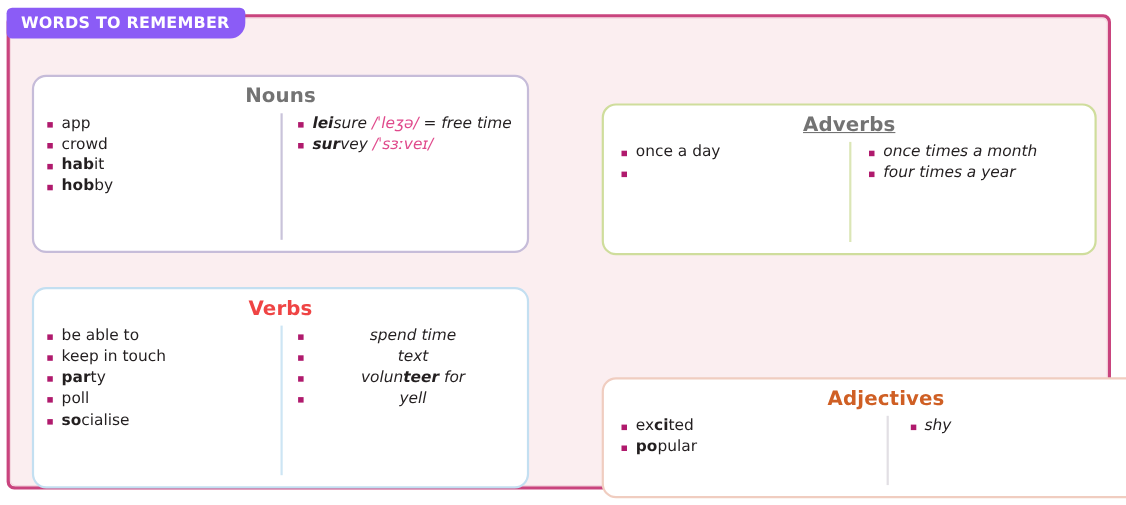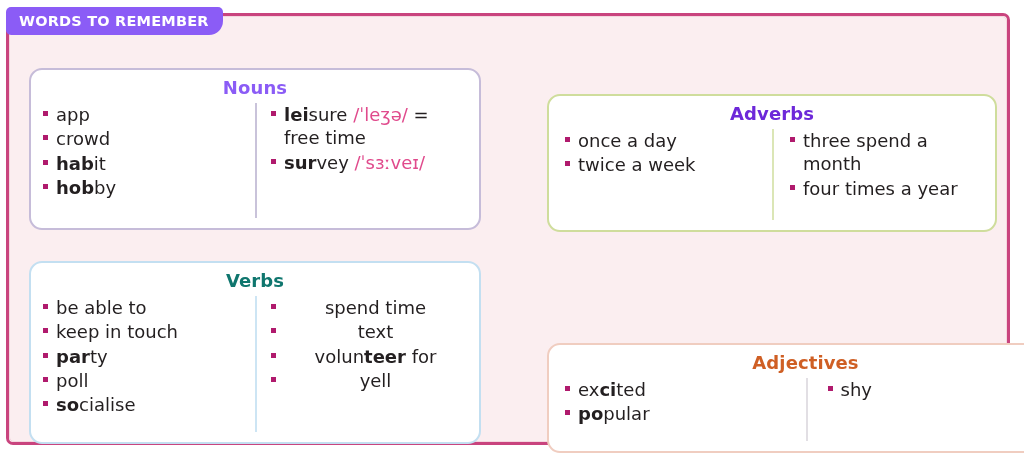--- a/index.html
+++ b/index.html
@@ -78,50 +78,50 @@
   .card-adjectives{ left: 538px; top: 279px; width: 517px; height: 110px; border-color: #f0cdc0; margin-top: 48px; }
 
   .card-title {
     text-align: center;
     font-size: 18px;
     font-weight: bold;
     line-height: 1.05;
     margin-bottom: 5px;
     letter-spacing: 0.1px;
   }
-  .card-nouns      .card-title { color: #8b5cf6; }
-  .card-verbs      .card-title { color: #0f766e; }
-  .card-adverbs    .card-title { color: #6d28d9; }
+  .card-nouns      .card-title { color: #737373; }
+  .card-verbs      .card-title { color: #ef4444; }
+  .card-adverbs    .card-title { color: #737373; text-decoration: underline; }
   .card-adjectives .card-title { color: #cf5f24; }
 
   .card-cols {
     display: flex;
     flex: 1 1 auto;
     align-items: stretch;
   }
   .col {
     box-sizing: border-box;
   }
   .col-left  { width: 50%; padding-right: 8px; }
-  .col-right { width: 50%; padding-left: 14px; border-left: 2px solid #0f172a; }
+  .col-right { width: 50%; padding-left: 14px; border-left: 2px solid #0f172a; font-style: italic; }
 
   .card-nouns      .col-right { border-left-color: #c9c3da; }
   .card-verbs      .col-right { border-left-color: #cde5f4; text-align: center; }
   .card-adverbs    .col-right { border-left-color: #dbe6b6; }
   .card-adjectives .col-right { border-left-color: #e2dfe4; }
 
   .word-list {
     list-style: none;
     margin: 0;
     padding: 0;
   }
   .word-item {
     position: relative;
     padding-left: 13px;
-    font-size: 18px;
+    font-size: 14px;
     line-height: 1.30;
     color: #231f20;
     margin-bottom: 1px;
   }
   .word-item .bullet {
     position: absolute;
     left: 0;
     top: 8px;
     width: 5px;
     height: 5px;
@@ -186,26 +186,26 @@
         </div>
       </div>
     </div>
 
     <div class="card card-adverbs">
       <div class="card-title">Adverbs</div>
       <div class="card-cols">
         <div class="col col-left">
           <ul class="word-list">
               <li class="word-item"><span class="bullet"></span><span>once a day</span></li>
-              <li class="word-item"><span class="bullet"></span><span>twice a week</span></li>
-            </ul>
-        </div>
-        <div class="col col-right">
-          <ul class="word-list">
-              <li class="word-item"><span class="bullet"></span><span>three spend a month</span></li>
+              <li class="word-item"><span class="bullet"></span></li>
+            </ul>
+        </div>
+        <div class="col col-right">
+          <ul class="word-list">
+              <li class="word-item"><span class="bullet"></span><span>once times a month</span></li>
               <li class="word-item"><span class="bullet"></span><span>four times a year</span></li>
             </ul>
         </div>
       </div>
     </div>
 
     <div class="card card-adjectives">
       <div class="card-title">Adjectives</div>
       <div class="card-cols">
         <div class="col col-left">

